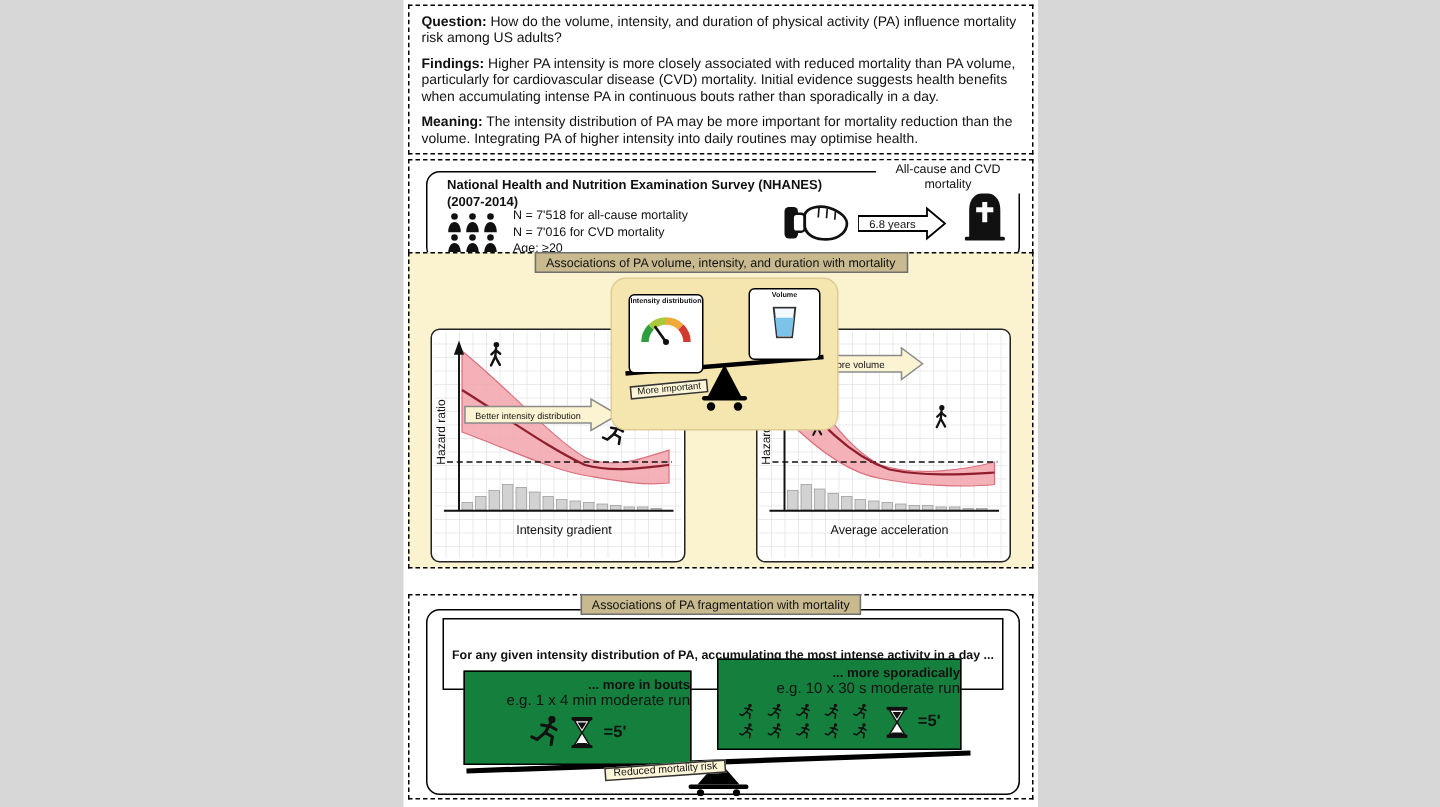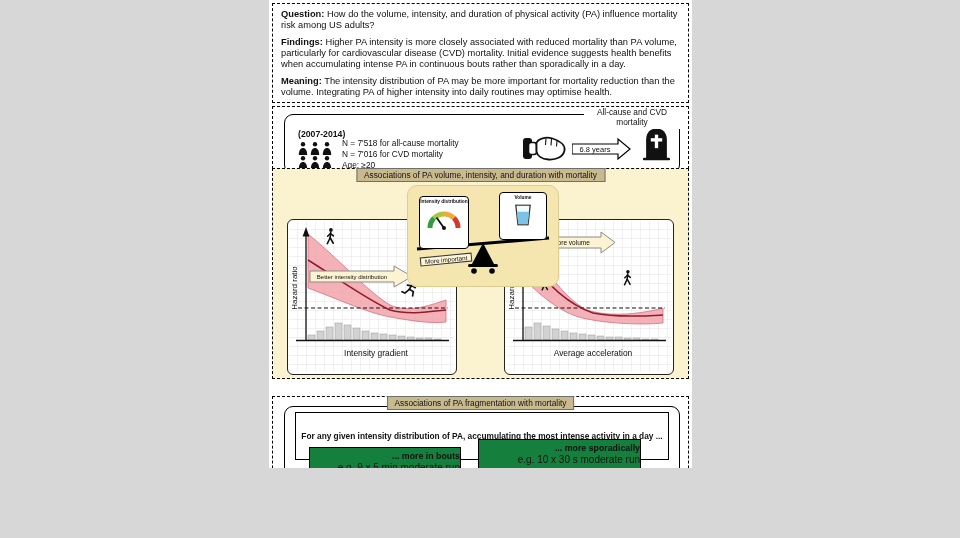--- a/index.html
+++ b/index.html
@@ -1,16 +1,16 @@
 <!DOCTYPE html>
 <html><head>
 <meta charset="utf-8">
 <style>
   html,body{margin:0;padding:0;background:#d7d7d7;}
-  .canvas{position:relative;width:960px;height:468px;background:#d7d7d7;
+  .canvas{position:relative;width:960px;height:538px;background:#d7d7d7;
           font-family:"Liberation Sans",sans-serif;color:#111;overflow:hidden;}
   .column{position:absolute;left:269px;top:0;width:423px;height:538px;background:#fff;}
   .sec{position:absolute;border:1px dashed #000;background:#fff;box-sizing:border-box;}
 
   
   #sec-summary{left:272px;top:3px;width:417px;height:100px;padding:5px 8px;}
   #sec-summary p{margin:0 0 5px;font-size:9.3px;line-height:1.22;}
   #sec-summary b{font-weight:bold;}
 
   
@@ -150,20 +150,21 @@
   <div class="column"></div>
 
   <section class="sec" id="sec-summary">
     <p><b>Question:</b><span> How do the volume, intensity, and duration of physical activity (PA) influence mortality risk among US adults?</span></p>
     <p><b>Findings:</b><span> Higher PA intensity is more closely associated with reduced mortality than PA volume, particularly for cardiovascular disease (CVD) mortality. Initial evidence suggests health benefits when accumulating intense PA in continuous bouts rather than sporadically in a day.</span></p>
     <p><b>Meaning:</b><span> The intensity distribution of PA may be more important for mortality reduction than the volume. Integrating PA of higher intensity into daily routines may optimise health.</span></p>
   </section>
 
   <section class="sec" id="sec-cohort">
     <div class="cohort-box">
+      <div class="cohort-title">National Health and Nutrition Examination Survey (NHANES)</div>
       <div class="cohort-years">(2007-2014)</div>
       <svg class="people-svg" viewBox="0 0 36 27">
         <use href="#sym-person" x="1" y="0" width="10" height="13"></use>
         <use href="#sym-person" x="13" y="0" width="10" height="13"></use>
         <use href="#sym-person" x="25" y="0" width="10" height="13"></use>
         <use href="#sym-person" x="1" y="14" width="10" height="13"></use>
         <use href="#sym-person" x="13" y="14" width="10" height="13"></use>
         <use href="#sym-person" x="25" y="14" width="10" height="13"></use>
       </svg>
       <div class="cohort-stats">
@@ -293,21 +294,21 @@
       <svg class="frag-seesaw" viewBox="0 0 352 36">
         <line x1="8" y1="19" x2="344" y2="7" stroke="#000" stroke-width="3.5"></line>
         <polygon points="176,12 162,28 190,28" fill="#000"></polygon>
         <rect x="156" y="28" width="40" height="3" rx="1.5" fill="#000"></rect>
         <circle cx="164" cy="33.5" r="2.4" fill="#000"></circle>
         <circle cx="188" cy="33.5" r="2.4" fill="#000"></circle>
       </svg>
 
       <div class="option-box" id="box-bouts">
         <div class="option-title">... more in bouts</div>
-        <div class="option-example">e.g. 9 x 5 min moderate run</div>
+        <div class="option-example">e.g. 1 x 4 min moderate run</div>
         <div class="option-row">
           <svg class="runner-big" viewBox="0 0 16 16">
               <use href="#sym-runner" x="0" y="0" width="16" height="16"></use>
             </svg>
           <svg class="hourglass-med" viewBox="0 0 18 24">
               <use href="#sym-hourglass" x="0" y="0" width="18" height="24"></use>
             </svg>
           <span class="time-text">=5'</span>
         </div>
       </div>

